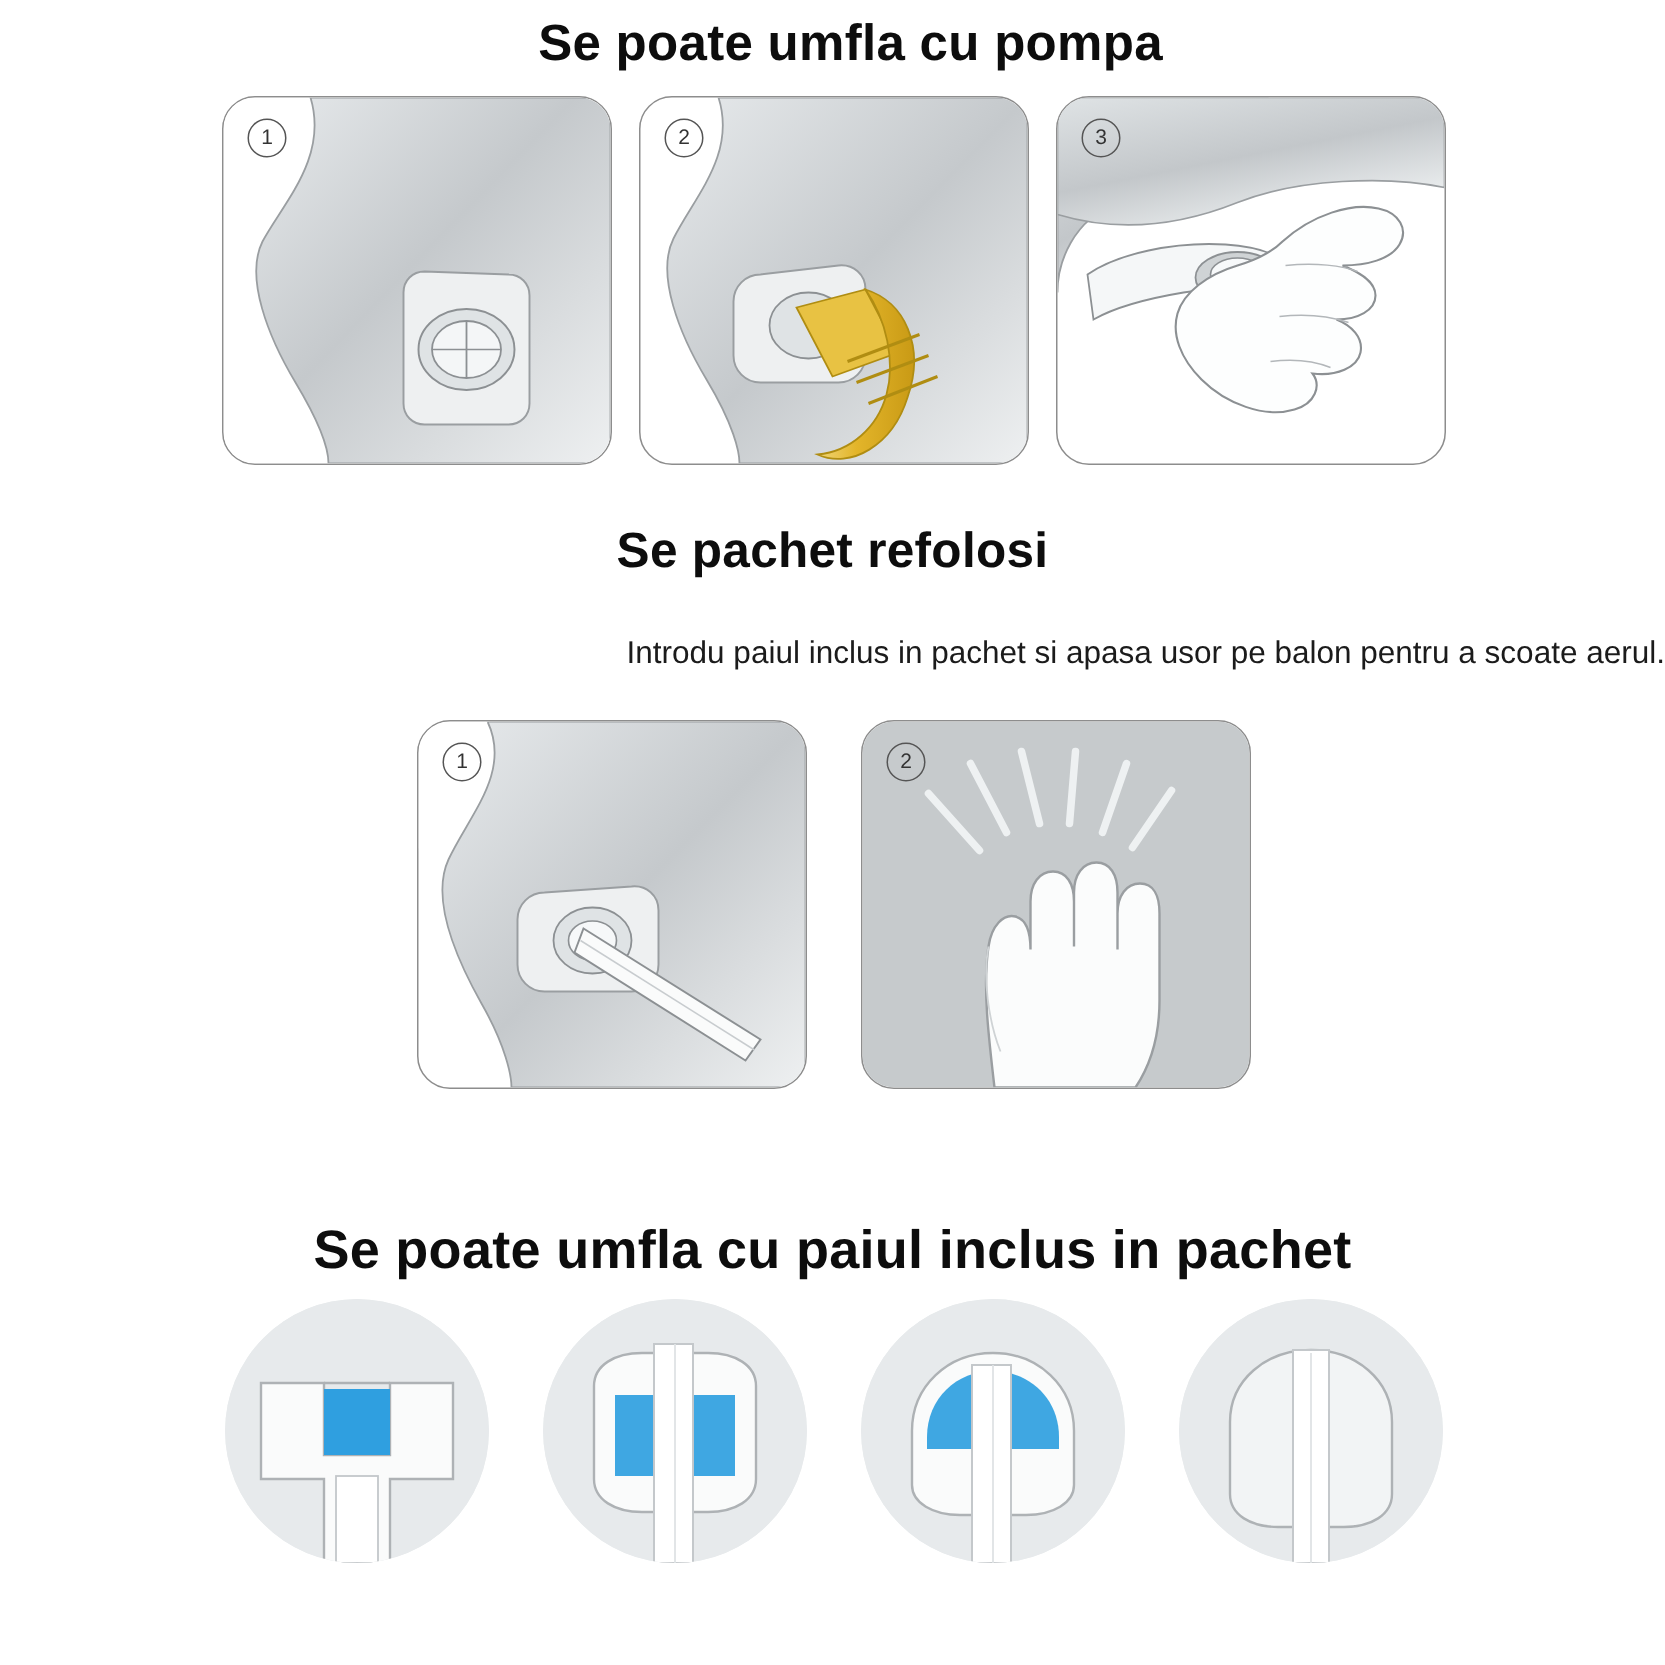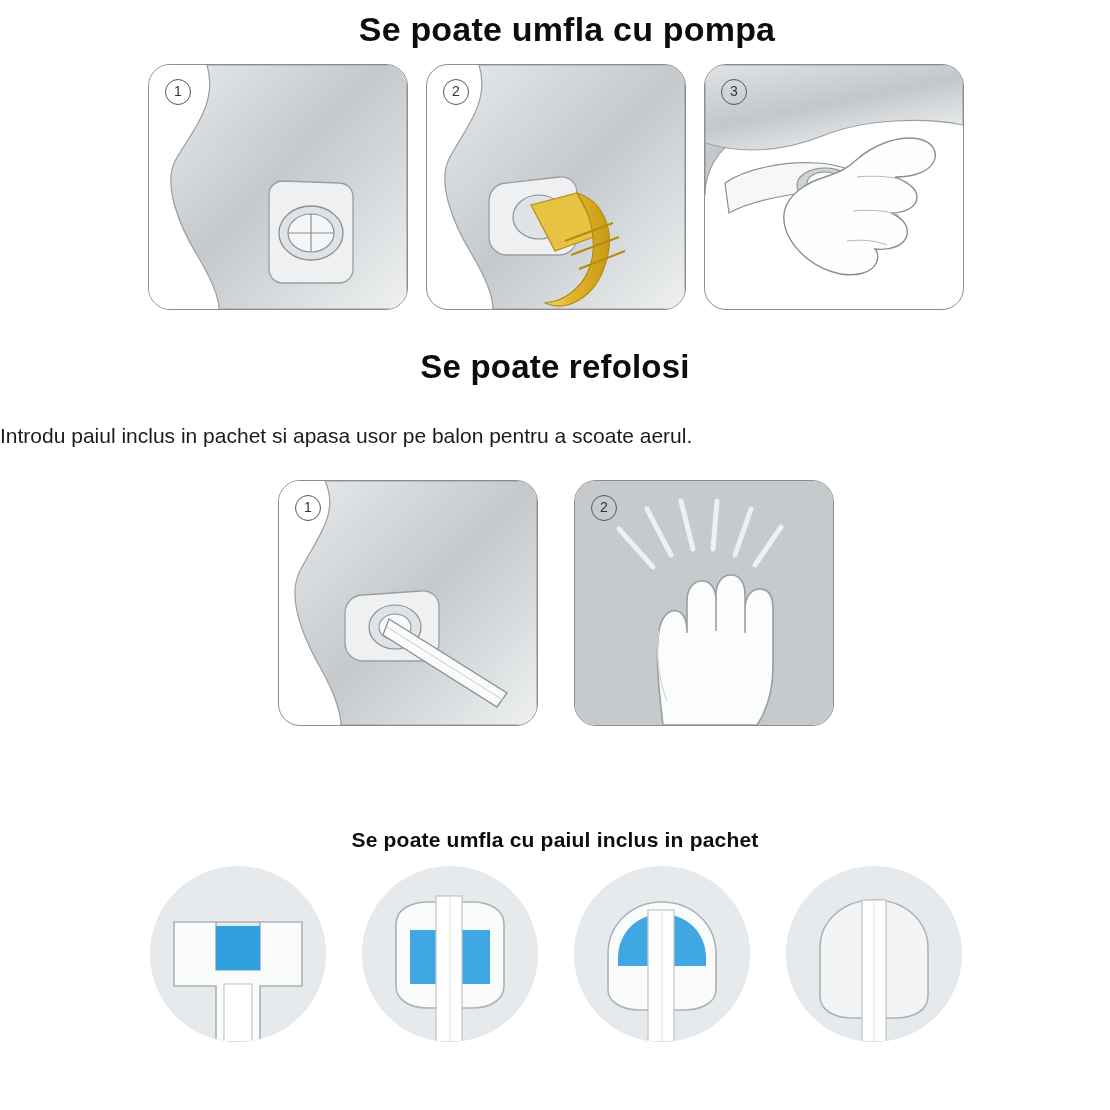--- a/index.html
+++ b/index.html
@@ -40,29 +40,28 @@
     top: 348px;
     left: 0;
     width: 1110px;
     font-size: 33px;
   }
   #heading-straw {
     position: absolute;
     top: 812px;
     left: 0;
     width: 1110px;
-    font-size: 21px;
-    margin-top: 16px;
+    font-size: 36px;
   }
   #reuse-desc {
     position: absolute;
     top: 424px;
     left: 0;
     width: 1110px;
-    text-align: left;
+    text-align: right;
     font-size: 21px;
     color: #1b1b1b;
   }
 
   
   .panel-row {
     position: absolute;
     display: flex;
   }
   #row-pump {
@@ -192,21 +191,21 @@
         <ellipse cx="120" cy="118" rx="18" ry="11" fill="#f7f9fa" stroke="#8c9093" stroke-width="1.1"></ellipse>
         <path d="M150,96 C170,78 196,70 214,74 C228,77 234,88 228,98 C222,108 206,112 190,112 C200,116 212,122 212,132 C212,142 200,148 186,148 C196,152 204,160 202,170 C200,180 186,186 170,184 C176,192 172,204 158,208 C138,214 112,204 96,188 C82,174 76,158 80,144 C84,130 100,118 120,112 C130,109 142,104 150,96 Z" fill="#fdfefe" stroke="#8c9093" stroke-width="1.4"></path>
         <path d="M152,112 C172,110 190,112 200,116" fill="none" stroke="#b3b7ba" stroke-width="1"></path>
         <path d="M148,146 C166,144 182,146 194,150" fill="none" stroke="#b3b7ba" stroke-width="1"></path>
         <path d="M142,176 C158,174 172,176 182,180" fill="none" stroke="#b3b7ba" stroke-width="1"></path>
       </svg>
       <div class="step-badge">3</div>
     </div>
   </div>
 
-  <div class="heading" id="heading-reuse">Se poate refolosi</div>
+  <div class="heading" id="heading-reuse">Se pachet refolosi</div>
 
   <div id="reuse-desc">Introdu paiul inclus in pachet si apasa usor pe balon pentru a scoate aerul.</div>
 
   <div class="panel-row" id="row-reuse">
 
     <div class="panel">
       <svg viewBox="0 0 258 244" xmlns="http://www.w3.org/2000/svg">
         <defs>
           <linearGradient id="g4" x1="0" y1="0" x2="1" y2="1">
             <stop offset="0%" stop-color="#e7eaec"></stop>

